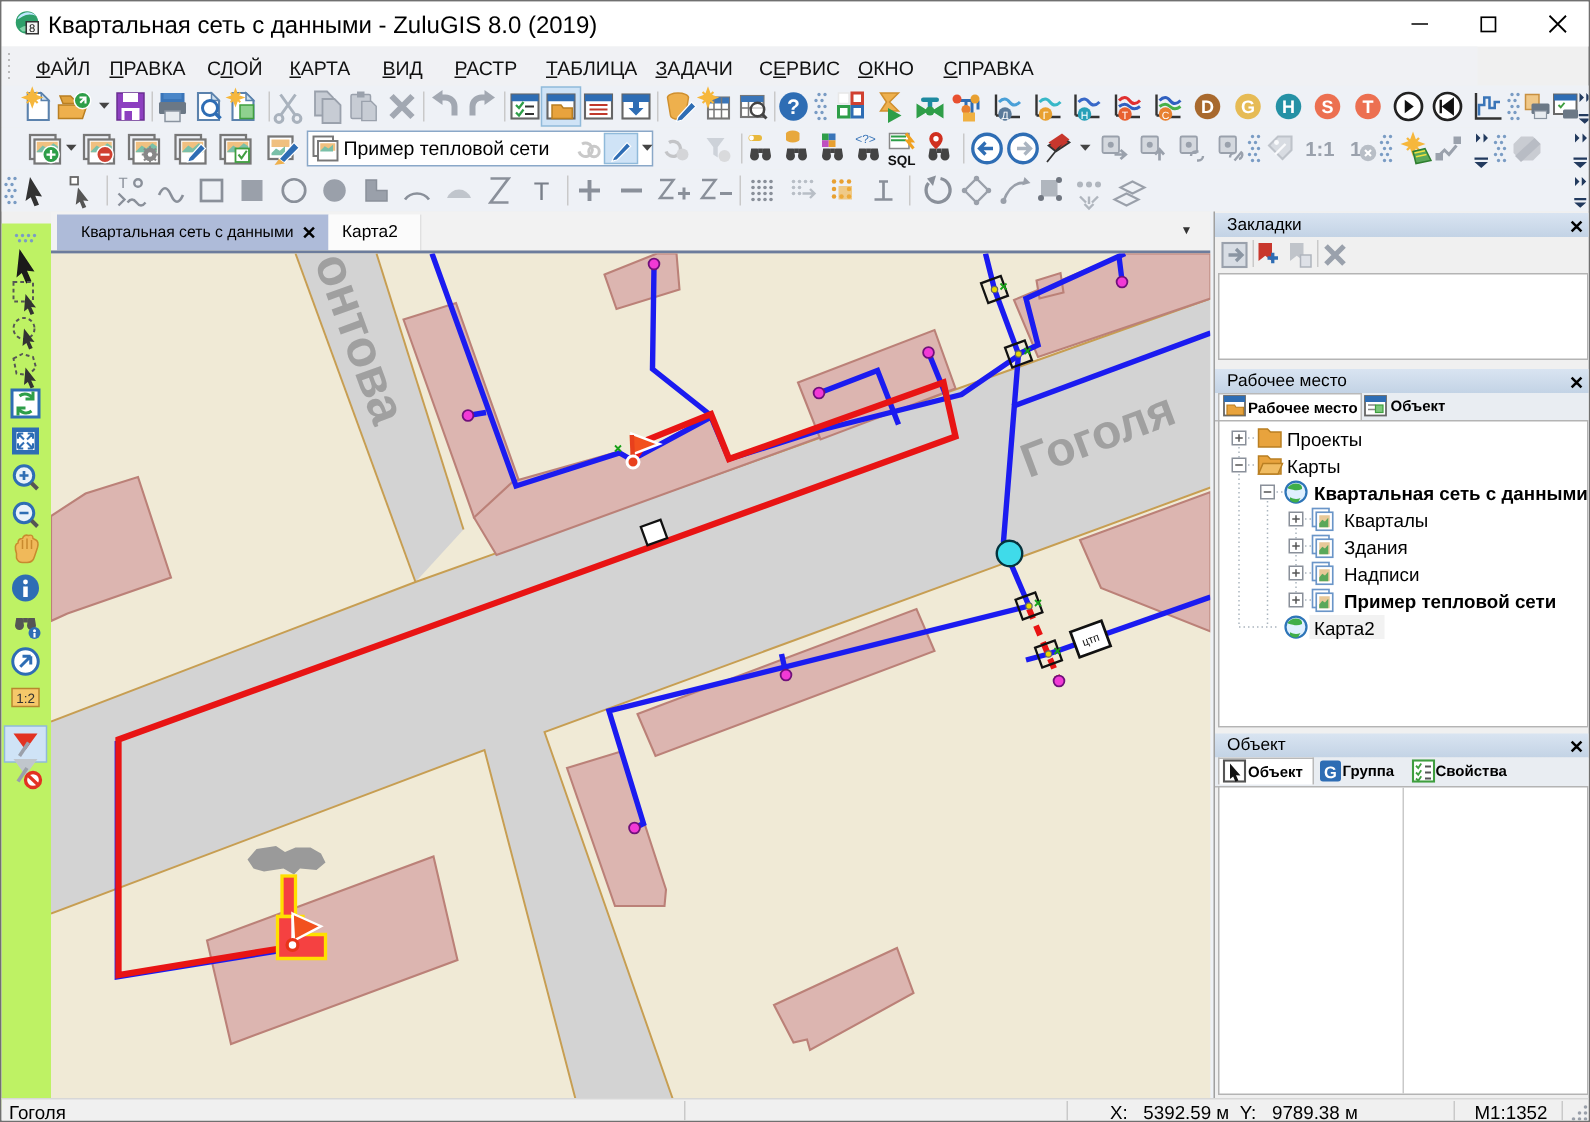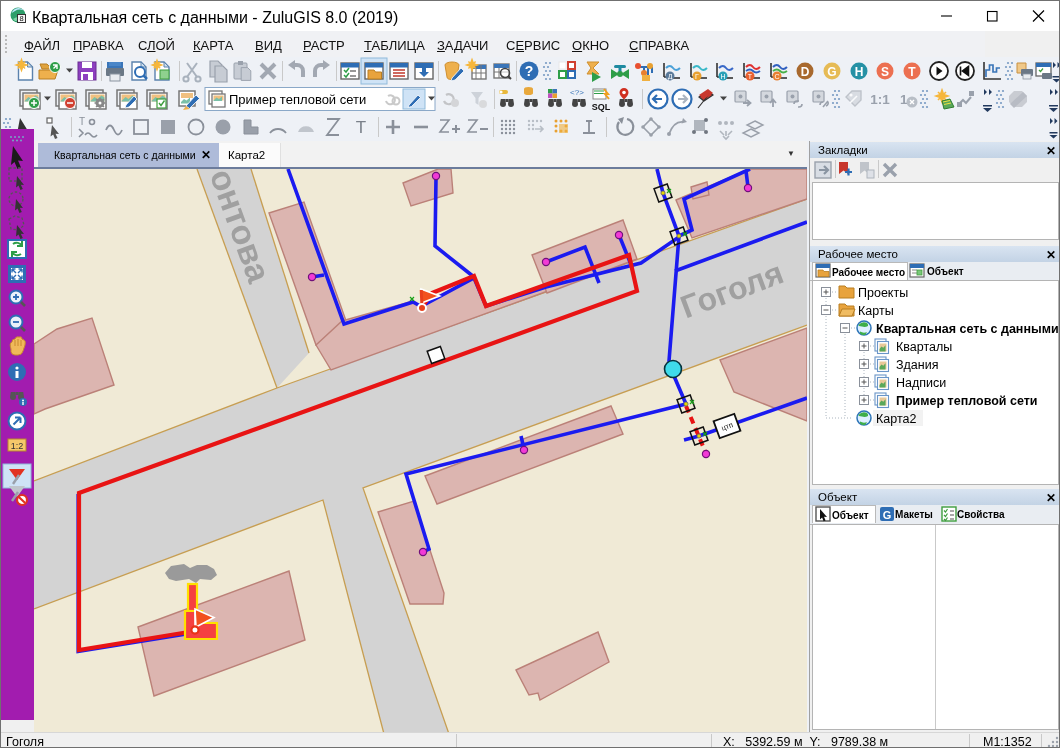--- a/index.html
+++ b/index.html
@@ -17,21 +17,21 @@
   .tbrow{left:0;width:1060px;height:28px;background:#eef1f6;}
   .grip{position:absolute;left:3px;top:4px;width:4px;height:20px;
      background-image:radial-gradient(#b9b9b9 34%,transparent 36%);background-size:4px 4px;}
   
   #tabstrip{left:33px;top:140px;width:773px;height:26px;background:#f2f2f2;}
   #tab1{position:absolute;left:4px;top:2px;width:181px;height:24px;background:#aebbd9;
      font-size:10.5px;color:#000;line-height:24px;padding-left:16px;box-sizing:border-box;}
   #tab2{position:absolute;left:185px;top:2px;width:62px;height:24px;background:#fbfbfb;
      font-size:11.5px;color:#000;line-height:24px;padding-left:9px;box-sizing:border-box;border-right:1px solid #e0e0e0;}
   
-  #leftbar{left:0;top:128px;width:33px;height:591px;background:#a21caf;}
+  #leftbar{left:0;top:148px;width:33px;height:591px;background:#bef264;}
   
   #map{left:33px;top:166px;width:773px;height:565px;background:#f0ead6;border-top:2px solid #6c7c9c;box-sizing:content-box;}
   
   #rpanel{left:808px;top:140px;width:252px;height:591px;background:#f0f0f0;border-left:1px solid #a0a0a0;}
   .phead{position:absolute;left:0;width:252px;height:16px;background:linear-gradient(#d9e4f1,#c3d3e5);
      font-size:11.5px;color:#000;padding-left:8px;line-height:16px;box-sizing:border-box;}
   .pclose{position:absolute;right:6px;top:1px;font-size:12px;color:#000;font-weight:bold;}
   .pwhite{position:absolute;background:#fff;border:1px solid #b4b4b4;box-sizing:border-box;}
   .ptabs{position:absolute;left:0;width:252px;height:19px;background:#e9edf2;border-bottom:1px solid #b9b9b9;}
   .ptab{position:absolute;top:0;height:18px;font-size:10px;font-weight:bold;color:#000;
@@ -1030,21 +1030,21 @@
       <text x="84" y="71" font-size="12.5" font-family="Liberation Sans">Кварталы</text>
       <text x="84" y="89" font-size="12.5" font-family="Liberation Sans">Здания</text>
       <text x="84" y="107" font-size="12.5" font-family="Liberation Sans">Надписи</text>
       <text x="84" y="125" font-size="12.5" font-weight="bold" font-family="Liberation Sans">Пример тепловой сети</text>
       <text x="64" y="143" font-size="12.5" font-family="Liberation Sans">Карта2</text>
     </svg>
 
     <div class="phead" style="top:348px">Объект<span class="pclose">✕</span></div>
     <div class="ptabs" style="top:364px;height:19px">
       <div class="ptab act" style="left:2px;width:64px">Объект</div>
-      <div class="ptab" style="left:66px;width:62px">Макеты</div>
+      <div class="ptab" style="left:66px;width:62px">Группа</div>
       <div class="ptab" style="left:128px;width:78px">Свойства</div>
     </div>
     <svg class="abs" style="left:0;top:364px" width="252" height="19">
       <g transform="translate(13,9)">
           <rect x="-7" y="-7" width="14" height="14" fill="#fff" stroke="#555" stroke-width="1.4"></rect>
           <path d="M-3,-5 L4,3 L1,2.8 L2.6,6.4 L0.6,7.2 L-0.9,3.6 L-3,5.4 Z" fill="#111"></path>
         </g>
       <g transform="translate(77,9)">
           <rect x="-7" y="-7" width="14" height="14" rx="2" fill="#2e6db4"></rect>
           <text y="4.5" text-anchor="middle" font-size="11" font-weight="bold" fill="#fff" font-family="Liberation Sans">G</text>
@@ -1056,21 +1056,21 @@
         </g>
     </svg>
     <div class="pwhite" style="left:2px;top:383px;width:247px;height:206px"></div>
     <div class="abs" style="left:125px;top:384px;width:1px;height:204px;background:#c9c9c9"></div>
   </div>
 
   <div class="abs" id="status">
     <div class="sttx" style="left:5px">Гоголя</div>
     <div class="stsep" style="left:455px"></div>
     <div class="stsep" style="left:710px"></div>
-    <div class="sttx" style="left:722px">X:&nbsp;&nbsp;&nbsp;5392.59 м&nbsp;&nbsp;Y:&nbsp;&nbsp;&nbsp;9789.38 м</div>
+    <div class="sttx" style="left:739px">X:&nbsp;&nbsp;&nbsp;5392.59 м&nbsp;&nbsp;Y:&nbsp;&nbsp;&nbsp;9789.38 м</div>
     <div class="stsep" style="left:968px"></div>
     <div class="sttx" style="left:982px">М1:1352</div>
     <div class="stsep" style="left:1040px"></div>
     <svg class="abs" style="left:1046px;top:3px" width="12" height="12">
         <g fill="#9aa0aa">
           <circle cx="10" cy="2" r="1.2"></circle>
           <circle cx="6" cy="6" r="1.2"></circle>
           <circle cx="10" cy="6" r="1.2"></circle>
           <circle cx="2" cy="10" r="1.2"></circle>
           <circle cx="6" cy="10" r="1.2"></circle>

